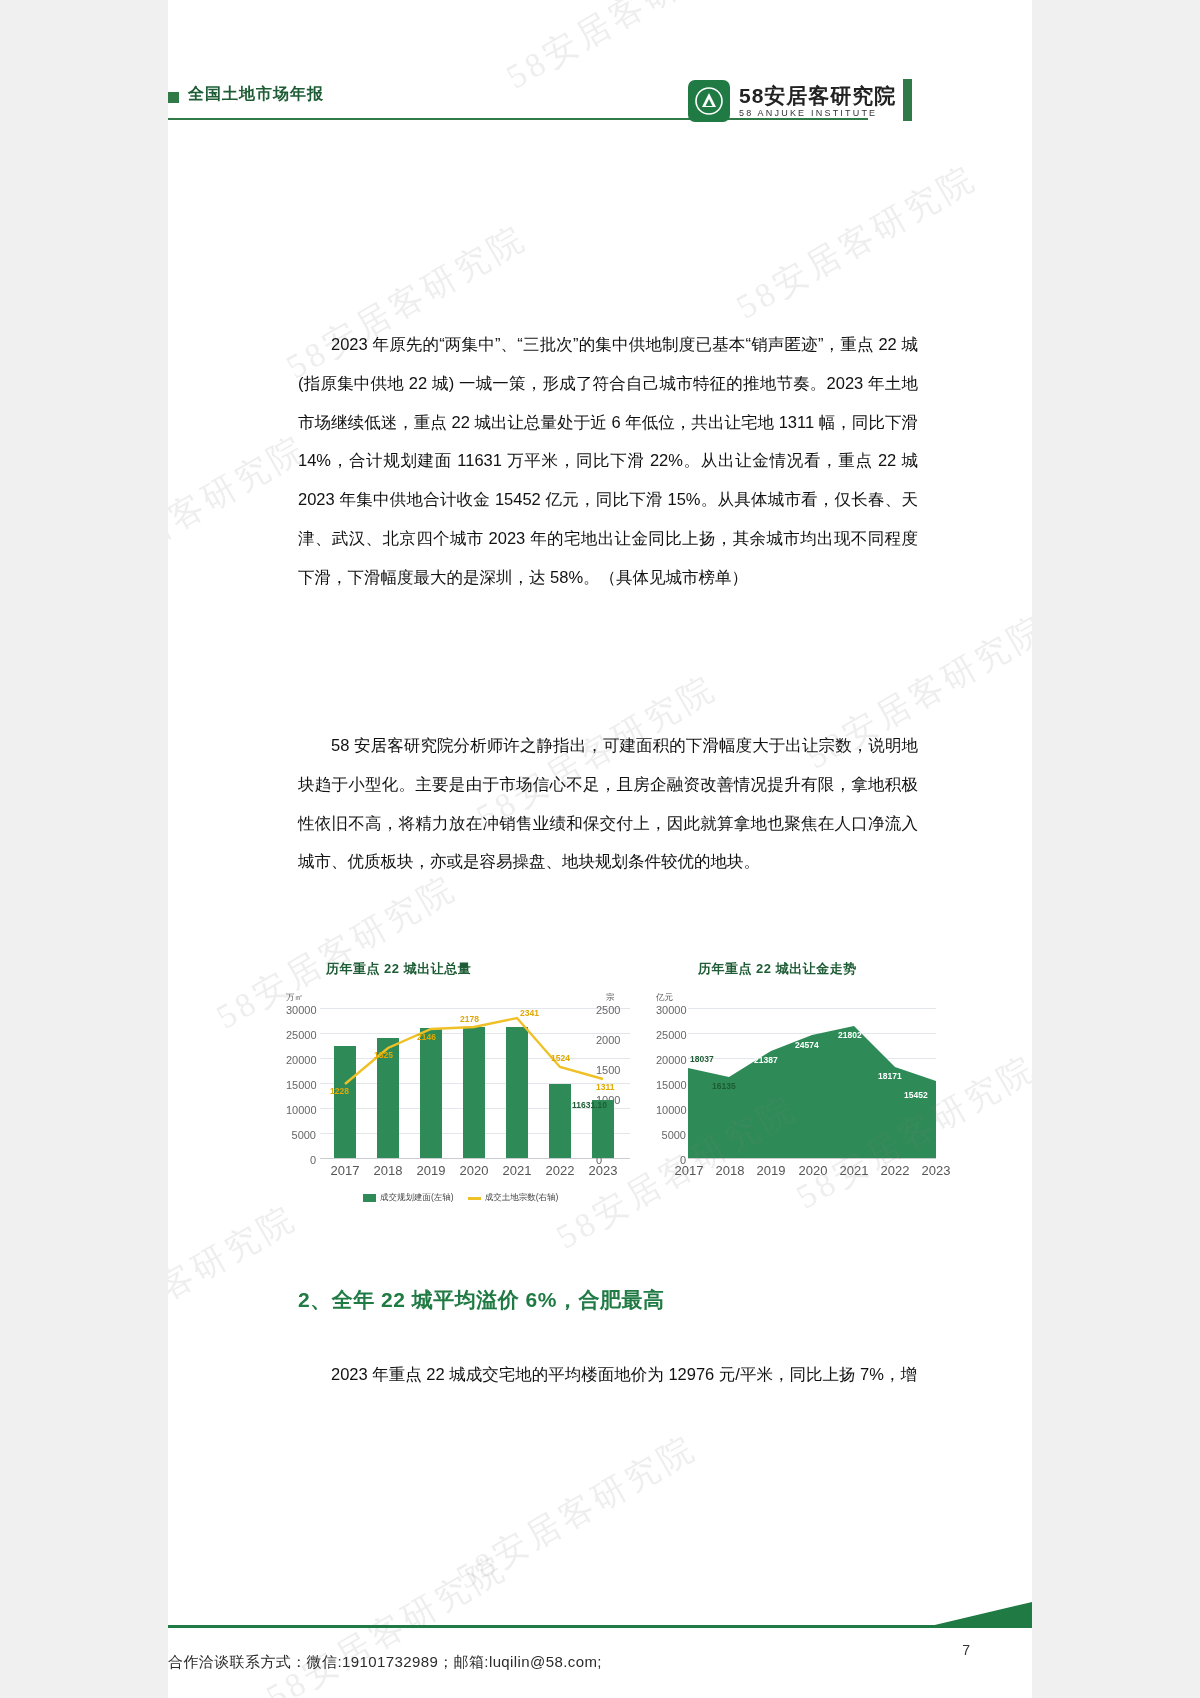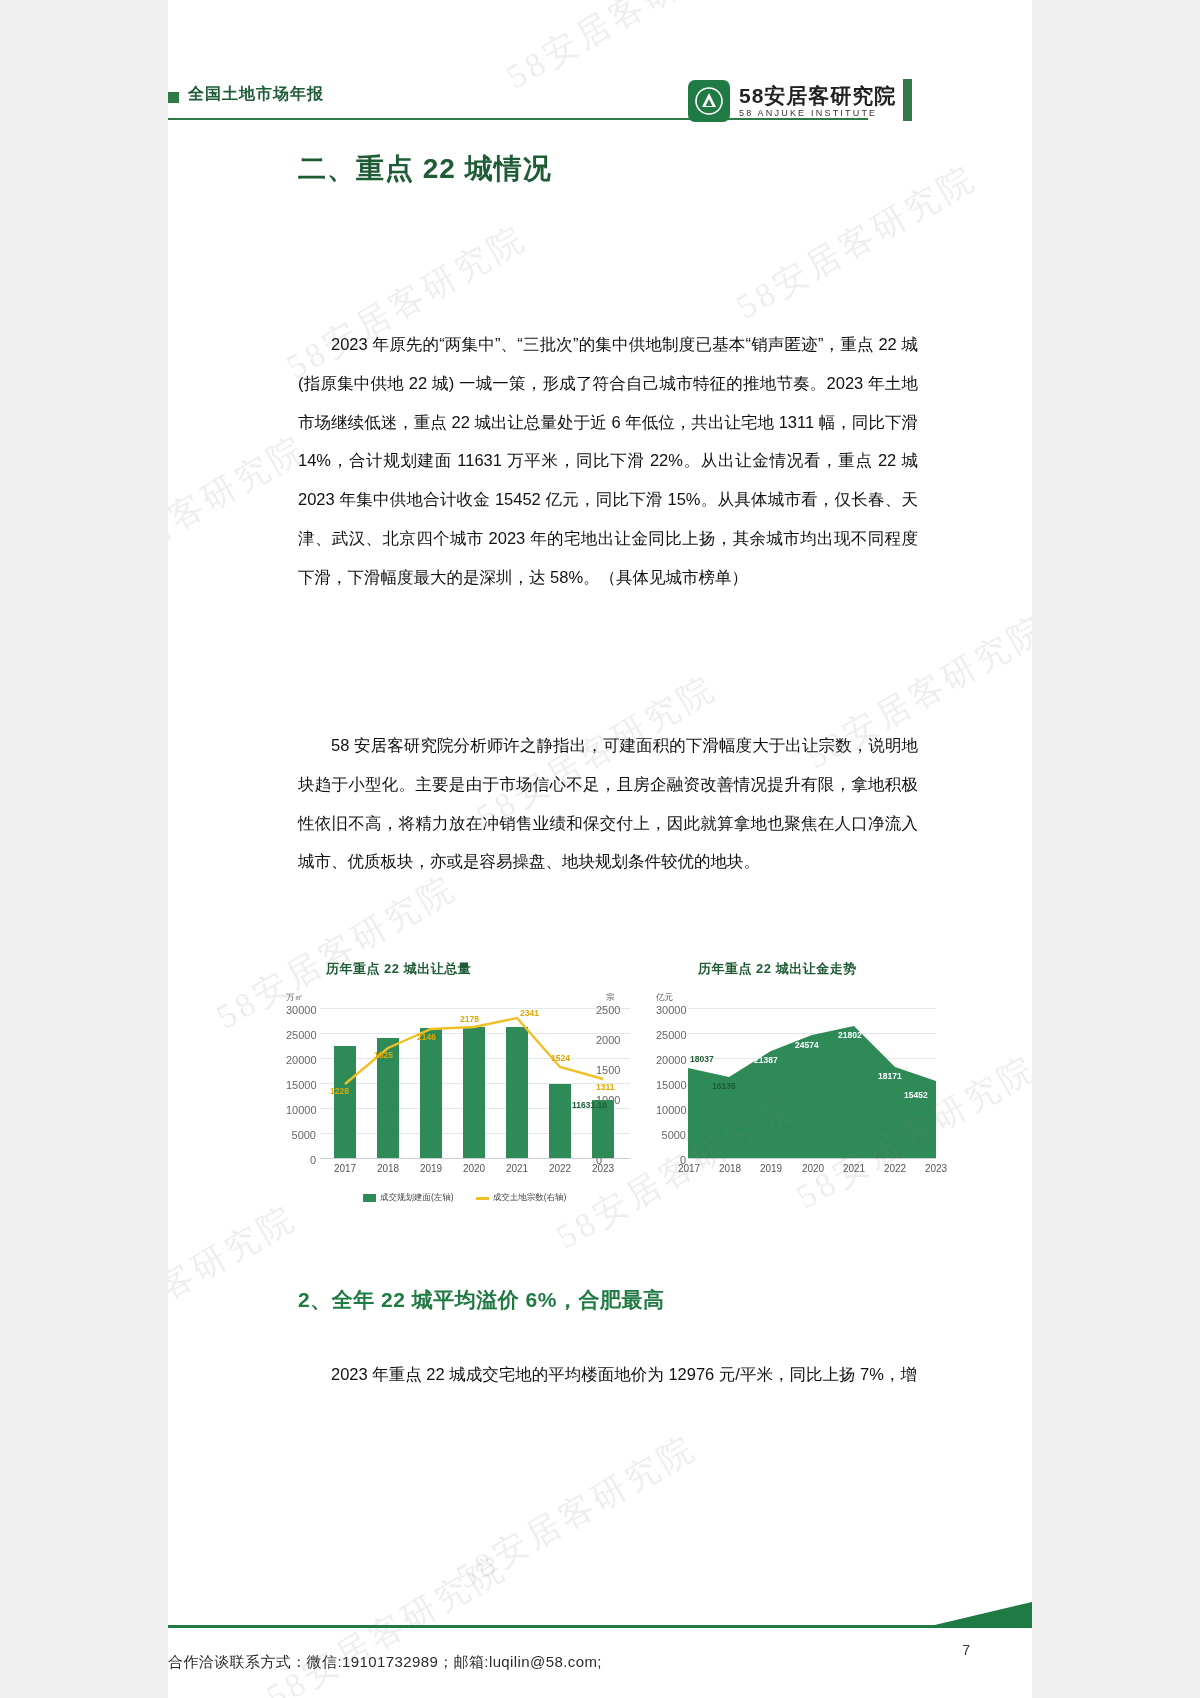--- a/index.html
+++ b/index.html
@@ -60,25 +60,25 @@
   .charts{position:absolute;left:110px;top:960px;width:680px;height:285px;}
   .chart-title{
     position:absolute;font-size:13px;font-weight:bold;color:#1d5c34;letter-spacing:.5px;
   }
   .ct-left{left:48px;top:0;}
   .ct-right{left:420px;top:0;}
   .axis-unit{position:absolute;font-size:8.5px;color:#555;}
   .chart-box{position:absolute;}
   .gridline{position:absolute;left:0;height:1px;background:#e3e6ea;}
   .ytick{position:absolute;font-size:11px;color:#666;text-align:right;width:30px;}
-  .xtick{position:absolute;font-size:10px;color:#555;text-align:center;}
+  .xtick{position:absolute;font-size:13px;color:#555;text-align:center;}
   .bar{position:absolute;background:#2e8b57;bottom:0;}
   .dlabel{position:absolute;font-size:8.5px;font-weight:bold;color:#1d5c34;white-space:nowrap;}
   .dlabel.y{color:#e0a800;}
-  .legend{position:absolute;font-size:8.5px;color:#444;display:flex;gap:22px;align-items:center;}
+  .legend{position:absolute;font-size:8.5px;color:#444;display:flex;gap:14px;align-items:center;}
   .lg-item{display:flex;align-items:center;gap:4px;}
   .sw{width:13px;height:8px;display:inline-block;}
   .sw.g{background:#2e8b57;}
   .sw.y{background:#f0c027;height:3px;}
   
   .footer{position:absolute;left:0;bottom:0;width:864px;height:125px;z-index:4;}
   .foot-rule{position:absolute;left:0;bottom:70px;width:864px;height:3px;background:#1f7a43;}
   .foot-text{position:absolute;left:0;bottom:26px;font-size:15px;color:#2b2b2b;letter-spacing:.4px;}
   .pagenum{position:absolute;right:62px;bottom:40px;font-size:14px;color:#333;}
   .foot-wedge{position:absolute;right:0;bottom:70px;width:0;height:0;
@@ -118,21 +118,20 @@
       </span>
       <span class="logo-txt">
         <div class="logo-main">58安居客研究院</div>
         <div class="logo-sub">58 ANJUKE INSTITUTE</div>
       </span>
     </div>
     <div class="hdr-bar"></div>
   </div>
 
   <div class="content">
-    <h1 class="sec">二、重点 22 城情况</h1>
 
     <div class="para p1"><span class="indent"></span><span>2023 年原先的“两集中”、“三批次”的集中供地制度已基本“销声匿迹”，重点 22 城 (指原集中供地 22 城) 一城一策，形成了符合自己城市特征的推地节奏。2023 年土地市场继续低迷，重点 22 城出让总量处于近 6 年低位，共出让宅地 1311 幅，同比下滑 14%，合计规划建面 11631 万平米，同比下滑 22%。从出让金情况看，重点 22 城 2023 年集中供地合计收金 15452 亿元，同比下滑 15%。从具体城市看，仅长春、天津、武汉、北京四个城市 2023 年的宅地出让金同比上扬，其余城市均出现不同程度下滑，下滑幅度最大的是深圳，达 58%。（具体见城市榜单）</span></div>
 
     <div class="para p2"><span class="indent"></span><span>58 安居客研究院分析师许之静指出，可建面积的下滑幅度大于出让宗数，说明地块趋于小型化。主要是由于市场信心不足，且房企融资改善情况提升有限，拿地积极性依旧不高，将精力放在冲销售业绩和保交付上，因此就算拿地也聚焦在人口净流入城市、优质板块，亦或是容易操盘、地块规划条件较优的地块。</span></div>
 
     <div class="charts">
 
       <div class="chart-title ct-left">历年重点 22 城出让总量</div>
       <div class="axis-unit" style="left:8px;top:32px;">万㎡</div>
       <div class="axis-unit" style="left:328px;top:32px;">宗</div>

